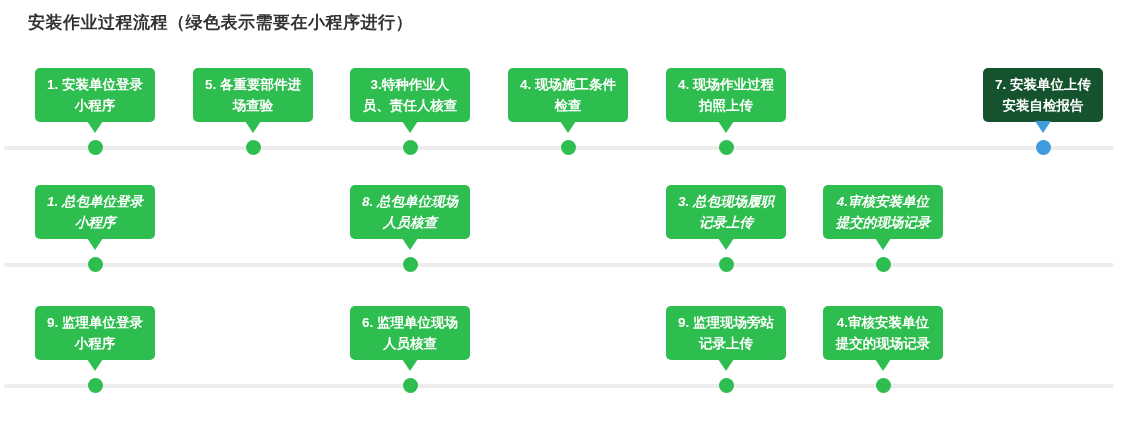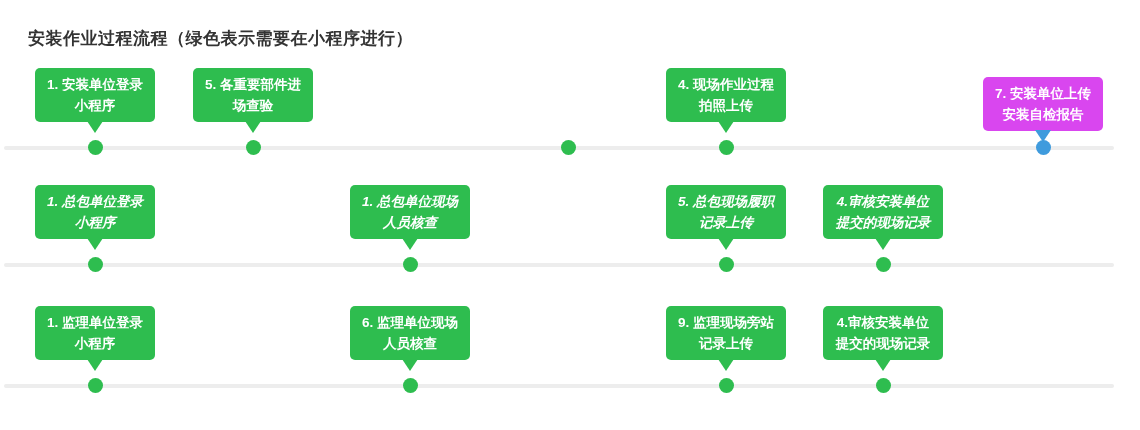--- a/index.html
+++ b/index.html
@@ -4,42 +4,42 @@
 <style>
   html,body{margin:0;padding:0;background:#fff;}
   .canvas{
     position:relative;
     width:1140px;height:430px;
     background:#ffffff;
     font-family:"Liberation Sans","DejaVu Sans",sans-serif;
     overflow:hidden;
   }
   .title{
-    position:absolute;left:28px;top:27px;margin:0;
+    position:absolute;left:28px;top:11px;margin:0;
     font-size:17px;font-weight:600;color:#333333;
     letter-spacing:.5px;white-space:nowrap;text-align:center;
   }
   .flow-row{position:absolute;left:0;width:1060px;height:92px;}
   .row-1{top:68px;}
   .row-2{top:185px;font-style:italic;}
   .row-3{top:306px;}
   .line{
     position:absolute;left:4px;top:78px;
     width:1110px;height:4px;border-radius:2px;
     background:#ededed;
   }
   .step{position:absolute;top:0;width:120px;height:92px;margin-left:-60px;}
   .bubble{
     position:relative;width:120px;min-height:54px;box-sizing:border-box;
     display:flex;align-items:center;justify-content:center;
     text-align:center;border-radius:5px;padding:5px 2px;
     color:#ffffff;font-size:13.5px;font-weight:bold;line-height:21px;
   }
   .bubble.green{background:#2ebd4f;}
-  .bubble.blue{background:#d946ef;margin-top:9px;}
+  .bubble.blue{background:#14532d;}
   .label{white-space:pre-line;}
   .tail{
     position:absolute;left:50%;bottom:-11px;margin-left:-8px;
     width:0;height:0;
     border-left:8px solid transparent;border-right:8px solid transparent;
     border-top:12px solid #2ebd4f;
   }
   .bubble.blue .tail{border-top-color:#3f9bdd;}
   .dot{
     position:absolute;left:50%;top:72px;margin-left:-7.5px;
@@ -68,22 +68,35 @@
 
     <div class="step" style="left:253px">
       <div class="bubble green">
         <span class="label">5. 各重要部件进
 场查验</span>
         <i class="tail"></i>
       </div>
       <i class="dot"></i>
     </div>
 
+    <div class="step" style="left:410px">
+      <div class="bubble green">
+        <span class="label">3.特种作业人
+员、责任人核查</span>
+        <i class="tail"></i>
+      </div>
+      <i class="dot"></i>
+    </div>
 
     <div class="step" style="left:568px">
+      <div class="bubble green">
+        <span class="label">4. 现场施工条件
+检查</span>
+        <i class="tail"></i>
+      </div>
       <i class="dot"></i>
     </div>
 
     <div class="step" style="left:726px">
       <div class="bubble green">
         <span class="label">4. 现场作业过程
 拍照上传</span>
         <i class="tail"></i>
       </div>
       <i class="dot"></i>
@@ -107,30 +120,30 @@
       <div class="bubble green">
         <span class="label">1. 总包单位登录
 小程序</span>
         <i class="tail"></i>
       </div>
       <i class="dot"></i>
     </div>
 
     <div class="step" style="left:410px">
       <div class="bubble green">
-        <span class="label">1. 总包单位现场
+        <span class="label">8. 总包单位现场
 人员核查</span>
         <i class="tail"></i>
       </div>
       <i class="dot"></i>
     </div>
 
     <div class="step" style="left:726px">
       <div class="bubble green">
-        <span class="label">5. 总包现场履职
+        <span class="label">3. 总包现场履职
 记录上传</span>
         <i class="tail"></i>
       </div>
       <i class="dot"></i>
     </div>
 
     <div class="step" style="left:883px">
       <div class="bubble green">
         <span class="label">4.审核安装单位
 提交的现场记录</span>
@@ -138,21 +151,21 @@
       </div>
       <i class="dot"></i>
     </div>
   </div>
 
   <div class="flow-row row-3">
     <div class="line"></div>
 
     <div class="step" style="left:95px">
       <div class="bubble green">
-        <span class="label">1. 监理单位登录
+        <span class="label">9. 监理单位登录
 小程序</span>
         <i class="tail"></i>
       </div>
       <i class="dot"></i>
     </div>
 
     <div class="step" style="left:410px">
       <div class="bubble green">
         <span class="label">6. 监理单位现场
 人员核查</span>

